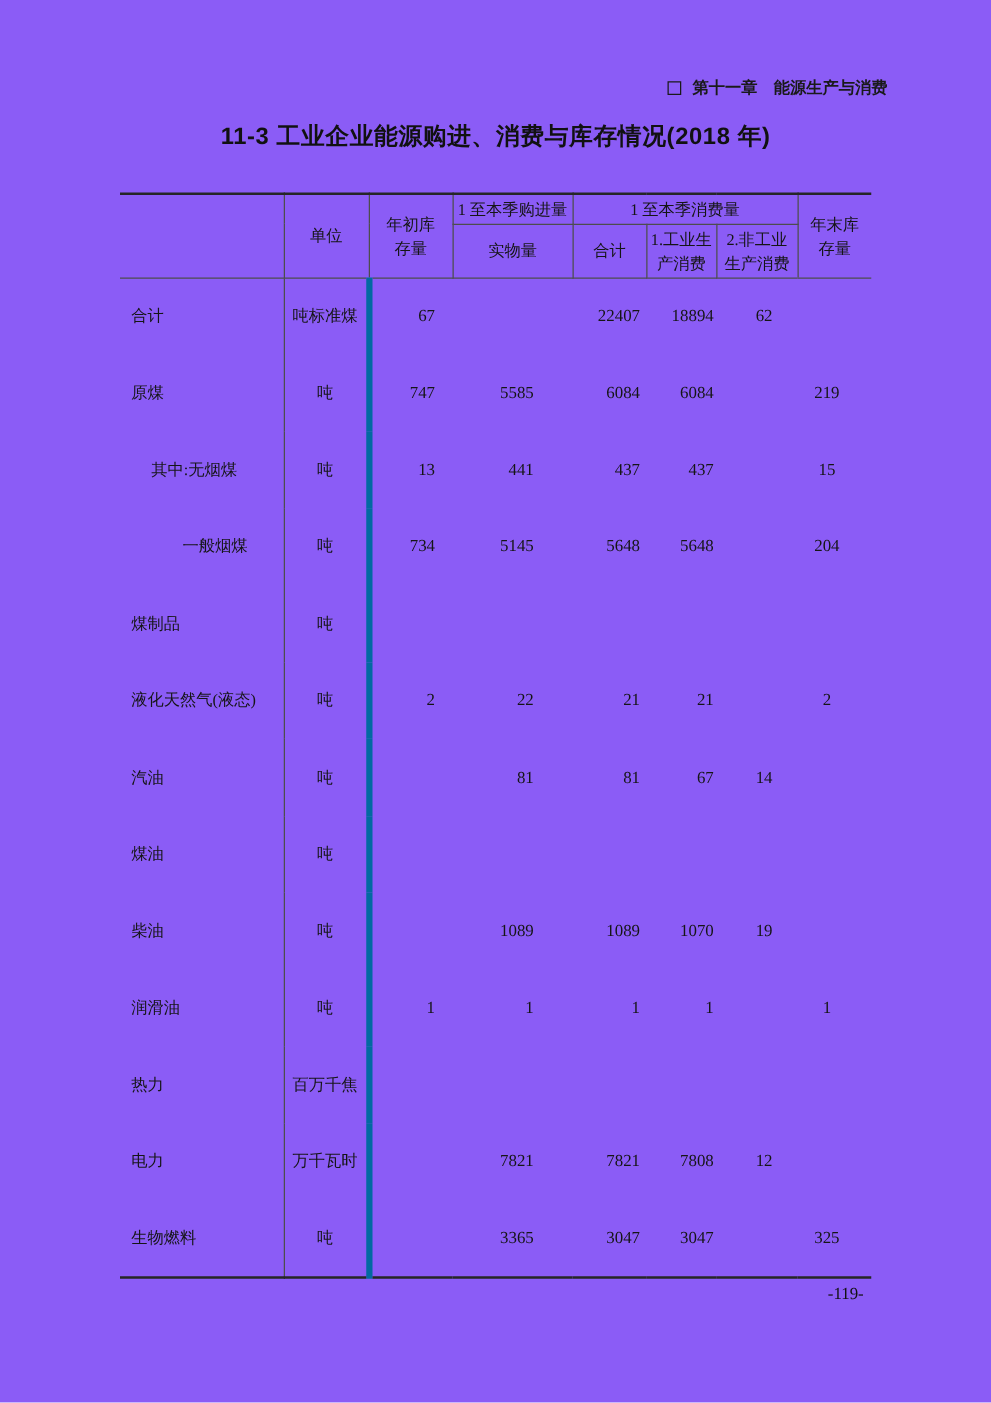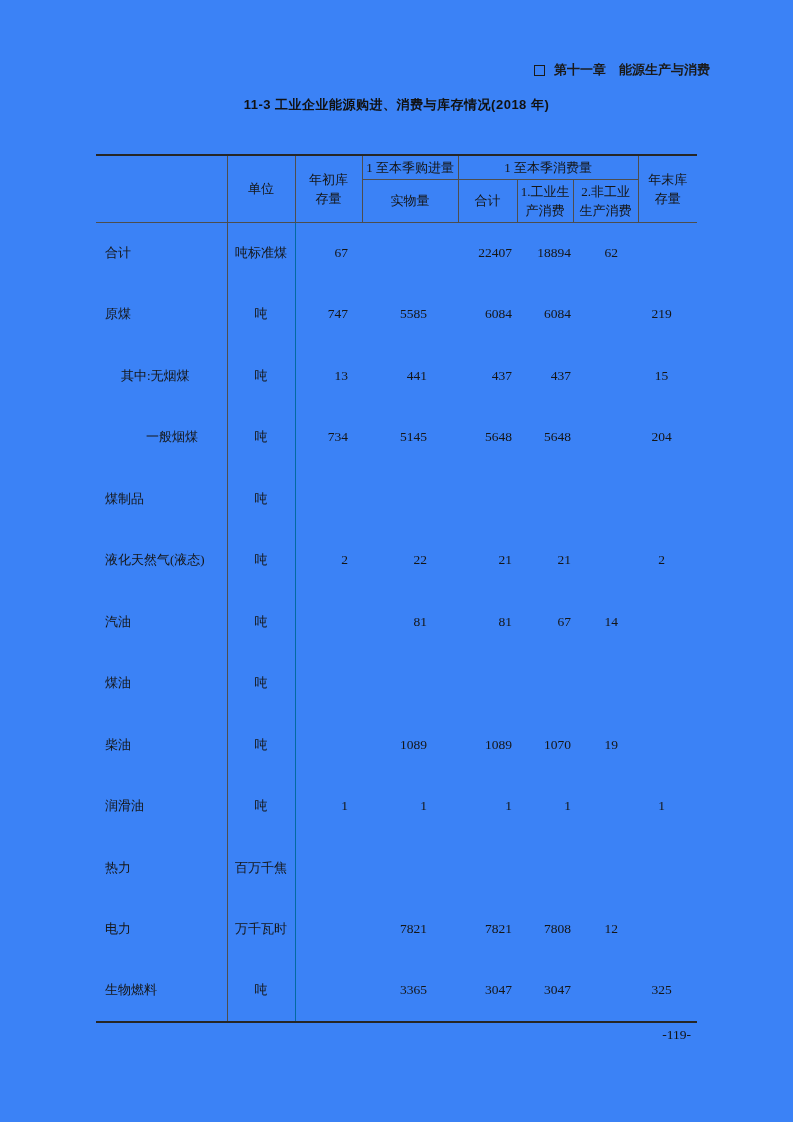--- a/index.html
+++ b/index.html
@@ -1,21 +1,21 @@
 <!DOCTYPE html>
 <html><head>
 <meta charset="utf-8">
 <style>
   * { margin: 0; padding: 0; box-sizing: border-box; }
   html, body { background: #ffffff; }
   .page {
     position: relative;
     width: 793px;
     height: 1122px;
-    background: #3b82f6;
+    background: #8b5cf6;
     color: #111111;
     font-family: "Liberation Serif", "DejaVu Serif", serif;
     overflow: hidden;
   }
   .chapter-header {
     position: absolute;
     top: 61px;
     right: 83px;
     font-family: "Liberation Sans", "DejaVu Sans", sans-serif;
     font-weight: bold;
@@ -32,21 +32,21 @@
     margin-right: 9px;
   }
   .page-title {
     position: absolute;
     top: 96px;
     left: 0;
     width: 100%;
     text-align: center;
     font-family: "Liberation Sans", "DejaVu Sans", sans-serif;
     font-weight: bold;
-    font-size: 13px;
+    font-size: 19px;
     letter-spacing: 0.5px;
     color: #111111;
   }
   table.stat-table {
     position: absolute;
     left: 96px;
     top: 154px;
     width: 601px;
     border-collapse: collapse;
     table-layout: fixed;
@@ -77,21 +77,21 @@
     text-align: left;
     padding-left: 9px;
     font-size: 13px;
     border-right: 1px solid #4d4d4d;
   }
   tbody td.label.indent-1 { padding-left: 25px; }
   tbody td.label.indent-2 { padding-left: 50px; }
   tbody td.unit {
     text-align: center;
     font-size: 13px;
-    border-right: 1px solid #0369a1;
+    border-right: 5px solid #0369a1;
     margin-top: 28px;
   }
   tbody td.num { text-align: right; }
   tbody td.begin { padding-right: 14px; }
   tbody td.physical { padding-right: 31px; }
   tbody td.total { padding-right: 5px; }
   tbody td.industrial { padding-right: 2px; }
   tbody td.nonindustrial { padding-right: 20px; }
   tbody td.end { padding-right: 12px; text-align: center; }
   .page-number {

